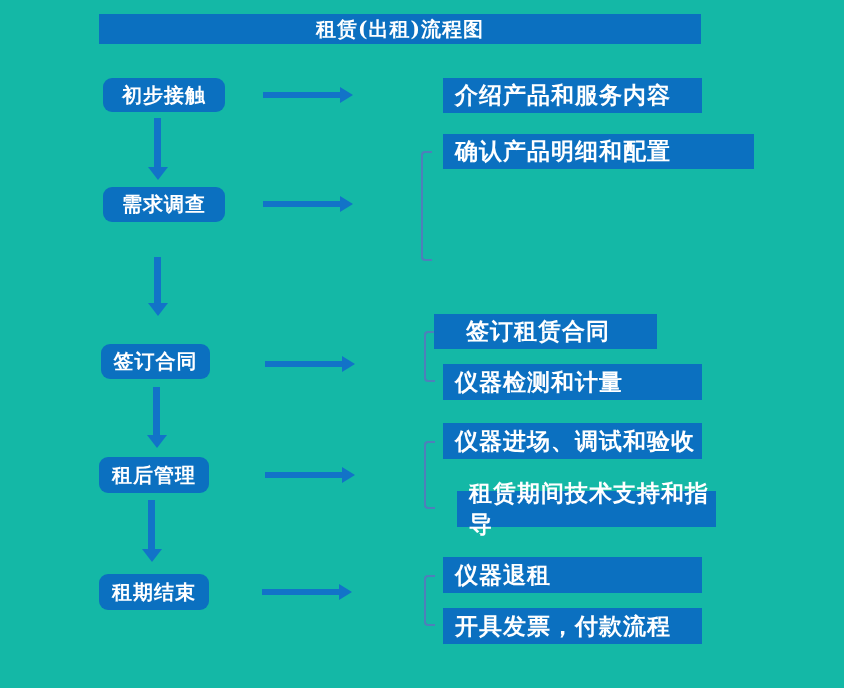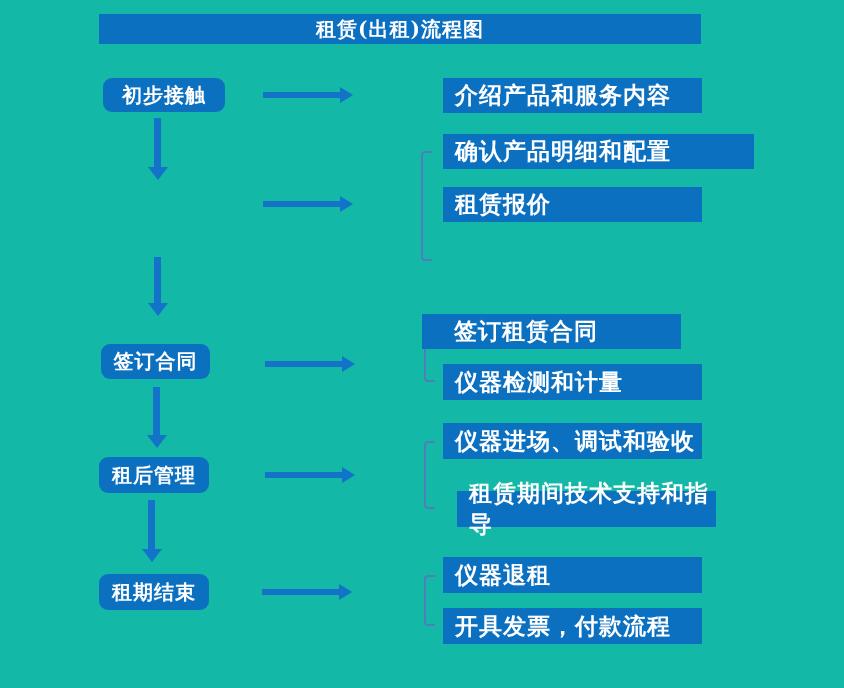--- a/index.html
+++ b/index.html
@@ -48,20 +48,23 @@
 <body>
 
 <div class="canvas">
 
   <div class="bluebox title-bar" style="left:99px; top:14px; width:602px; height:30px;">
     <span>租赁(出租)流程图</span>
   </div>
 
   <div class="bluebox step-box" style="left:103px; top:78px;  width:122px; height:34px;">
     <span>初步接触</span>
+  </div>
+  <div class="bluebox step-box" style="left:103px; top:187px; width:122px; height:35px;">
+    <span>需求调查</span>
   </div>
   <div class="bluebox step-box" style="left:101px; top:344px; width:109px; height:35px;">
     <span>签订合同</span>
   </div>
   <div class="bluebox step-box" style="left:99px;  top:457px; width:110px; height:36px;">
     <span>租后管理</span>
   </div>
   <div class="bluebox step-box" style="left:99px;  top:574px; width:110px; height:36px;">
     <span>租期结束</span>
   </div>
@@ -108,24 +111,21 @@
   <div class="bracket" style="left:424px; top:331px; height:51px;"></div>
   <div class="bracket" style="left:424px; top:441px; height:68px;"></div>
   <div class="bracket" style="left:424px; top:575px; height:51px;"></div>
 
   <div class="bluebox detail-box" style="left:443px; top:78px;  width:259px; height:35px;">
     <span>介绍产品和服务内容</span>
   </div>
   <div class="bluebox detail-box" style="left:443px; top:134px; width:311px; height:35px;">
     <span>确认产品明细和配置</span>
   </div>
-  <div class="bluebox detail-box" style="left:443px; top:187px; width:259px; height:35px;">
-    <span>租赁报价</span>
-  </div>
-  <div class="bluebox detail-box" style="left:422px; top:314px; width:259px; height:35px;padding-left:32px;">
+  <div class="bluebox detail-box" style="left:434px; top:314px; width:223px; height:35px;padding-left:32px;">
     <span>签订租赁合同</span>
   </div>
   <div class="bluebox detail-box" style="left:443px; top:364px; width:259px; height:36px;">
     <span>仪器检测和计量</span>
   </div>
   <div class="bluebox detail-box" style="left:443px; top:423px; width:259px; height:36px;">
     <span>仪器进场、调试和验收</span>
   </div>
   <div class="bluebox detail-box" style="left:457px; top:491px; width:259px; height:36px;">
     <span>租赁期间技术支持和指导</span>

